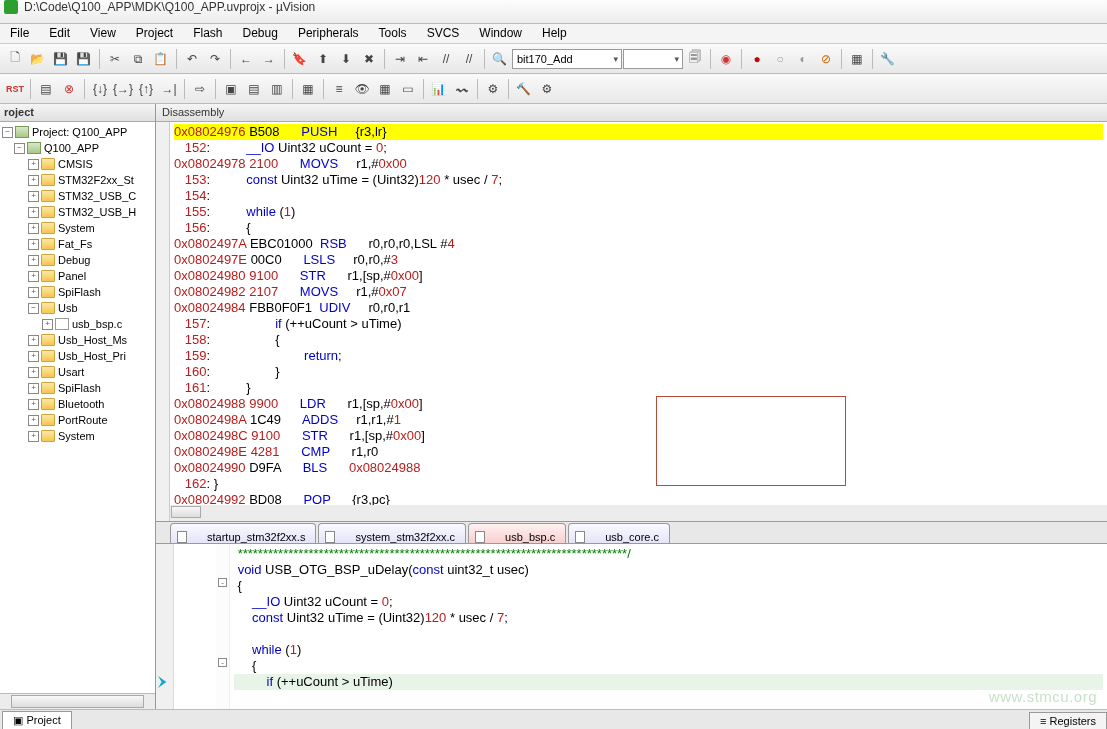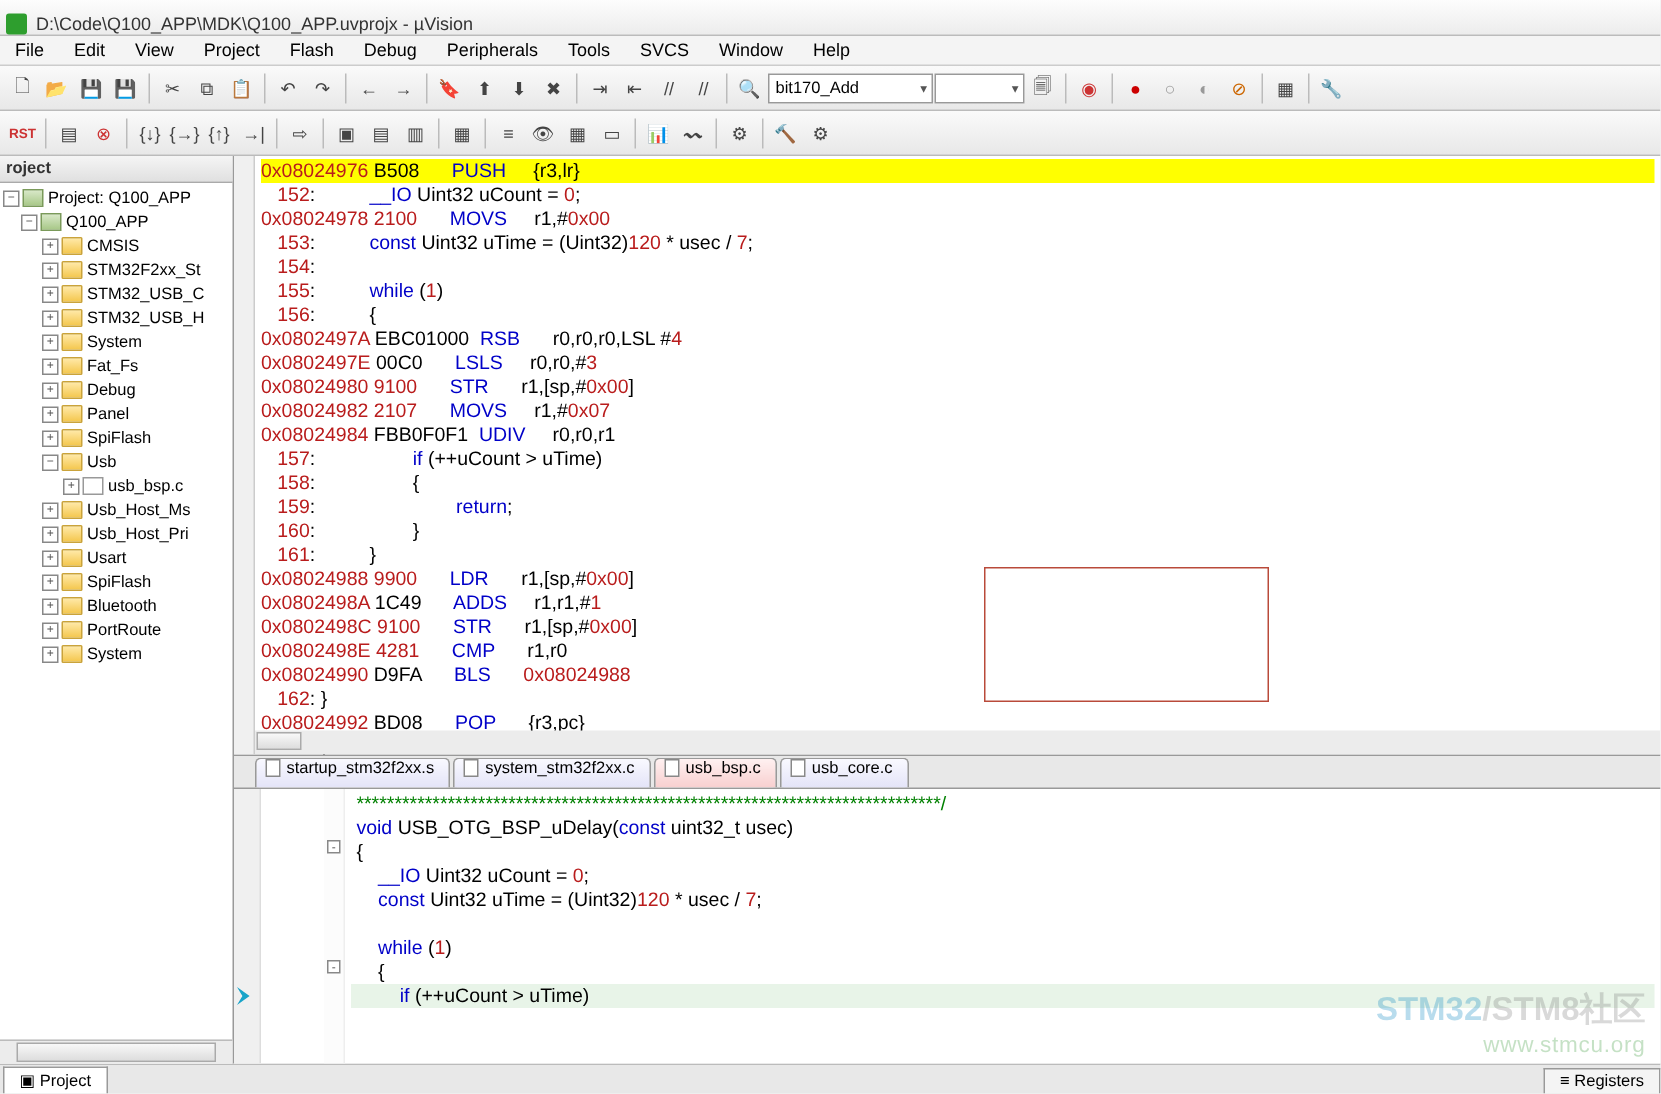--- a/index.html
+++ b/index.html
@@ -1,17 +1,17 @@
 <!DOCTYPE html>
 <html><head>
 <meta charset="utf-8">
 <style>
 * { margin: 0; padding: 0; box-sizing: border-box; font-family: "Segoe UI", Tahoma, sans-serif; }
 html, body { width: 1107px; height: 729px; overflow: hidden; background: #f0f0f0; }
-.titlebar { height: 24px; background: linear-gradient(#fdfdfd,#ececec); border-bottom: 1px solid #bbb; font-size: 12px; display:flex; align-items:flex-end; padding-left:4px; color:#333; }
+.titlebar { height: 24px; background: linear-gradient(#fdfdfd,#ececec); border-bottom: 1px solid #bbb; font-size: 12px; display:flex; align-items:flex-start; padding-left:4px; color:#333; }
 .titlebar .icon { width:14px;height:14px; background:#2e9e2e; margin-right:6px; border-radius:2px; }
 .menubar { height: 20px; background:#f4f4f4; border-bottom:1px solid #ccc; display:flex; font-size:12px; }
 .menubar div { padding:2px 10px; cursor:default; }
 .toolbar { height:30px; background:linear-gradient(#fafafa,#e8e8e8); border-bottom:1px solid #bbb; display:flex; align-items:center; padding:0 4px; gap:1px;}
 .toolbar2 { height:30px; background:linear-gradient(#fafafa,#e8e8e8); border-bottom:1px solid #bbb; display:flex; align-items:center; padding:0 4px; gap:1px;}
 .tbtn { width:22px;height:22px; display:flex;align-items:center;justify-content:center; border:1px solid transparent; font-size:12px; color:#444;}
 .tsep { width:1px; height:20px; background:#bbb; margin:0 3px;}
 .tcombo { height:20px; border:1px solid #999; background:#fff; font-size:11px; padding:0 18px 0 4px; min-width:110px; display:flex;align-items:center; position:relative;}
 .tcombo::after { content:"▾"; position:absolute; right:3px; color:#555; font-size:9px;}
 
@@ -46,21 +46,21 @@
 .disasm-lines { margin-left:14px; padding:2px 4px; line-height:16px; white-space:pre; color:#000;}
 .dl-hl { background:#ffff00; }
 .kw { color:#0000c8;}
 .num { color:#b91c1c;}
 .redbox { position:absolute; border:1px solid #b94a3a; pointer-events:none;}
 .disasm-scroll { position:absolute; left:14px; right:0; bottom:0; height:16px; background:#ececec;}
 .disasm-scroll .th { width:30px; height:12px; background:linear-gradient(#f8f8f8,#ddd); border:1px solid #aaa; margin:1px;}
 
 
 .editor-tabs { height:22px; background:#e8e8e8; border-bottom:1px solid #999; display:flex; align-items:flex-end; padding-left:14px; font-size:11px; gap:2px;}
-.etab { display:flex; align-items:flex-start; height:20px; padding:0 10px 0 6px; border:1px solid #999; border-bottom:none; border-radius:4px 4px 0 0; background:linear-gradient(#fcfcfc,#e4e4e4); gap:4px;}
+.etab { display:flex; align-items:flex-end; height:20px; padding:0 10px 0 6px; border:1px solid #999; border-bottom:none; border-radius:4px 4px 0 0; background:linear-gradient(#fcfcfc,#e4e4e4); gap:20px;}
 .etab.active { background:linear-gradient(#fff1f1,#f8cfcf);}
 .etab.plain { background:linear-gradient(#f9f9ff,#e4e4f8);}
 .etab .fic { width:10px;height:12px; background:#fff; border:1px solid #888;}
 
 
 .src { flex:1; background:#fff; font-family:"Courier New",monospace; font-size:13px; position:relative; overflow:hidden;}
 .src .margin { position:absolute; left:0; top:0; bottom:0; width:18px; background:#f0f0f0; border-right:1px solid #ddd;}
 .src .lnums { position:absolute; left:18px; top:0; bottom:0; width:42px; background:#f8f8f8; border-right:1px solid #ddd; text-align:right; padding:2px 4px 0 0; color:#808080; line-height:16px; font-size:12px;}
 .src .fold { position:absolute; left:60px; top:0; bottom:0; width:14px; background:#fcfcfc; border-right:1px solid #eee;}
 .src .code { margin-left:74px; padding:2px 4px; line-height:16px; white-space:pre;}
@@ -281,20 +281,21 @@
         </div>
     </div>
     <div class="left-scroll">
         <div style="width:10px"></div>
         <div class="th"></div>
         <div style="width:10px"></div>
       </div>
   </div>
 
   <div class="right">
+    <div class="panel-title2">Disassembly</div>
     <div class="disasm">
       <div class="gutter"></div>
       <div class="disasm-lines" id="disasm-lines"><div class="dl-hl"><span class="num">0x08024976</span> B508      <span class="kw">PUSH</span>     {r3,lr}</div><div>   <span class="num">152</span>:          <span class="kw">__IO</span> Uint32 uCount = <span class="num">0</span>; </div><div><span class="num">0x08024978</span> <span class="num">2100</span>      <span class="kw">MOVS</span>     r1,#<span class="num">0x00</span></div><div>   <span class="num">153</span>:          <span class="kw">const</span> Uint32 uTime = (Uint32)<span class="num">120</span> * usec / <span class="num">7</span>; </div><div>   <span class="num">154</span>:  </div><div>   <span class="num">155</span>:          <span class="kw">while</span> (<span class="num">1</span>) </div><div>   <span class="num">156</span>:          { </div><div><span class="num">0x0802497A</span> EBC01000  <span class="kw">RSB</span>      r0,r0,r0,LSL #<span class="num">4</span></div><div><span class="num">0x0802497E</span> 00C0      <span class="kw">LSLS</span>     r0,r0,#<span class="num">3</span></div><div><span class="num">0x08024980</span> <span class="num">9100</span>      <span class="kw">STR</span>      r1,[sp,#<span class="num">0x00</span>]</div><div><span class="num">0x08024982</span> <span class="num">2107</span>      <span class="kw">MOVS</span>     r1,#<span class="num">0x07</span></div><div><span class="num">0x08024984</span> FBB0F0F1  <span class="kw">UDIV</span>     r0,r0,r1</div><div>   <span class="num">157</span>:                  <span class="kw">if</span> (++uCount &gt; uTime) </div><div>   <span class="num">158</span>:                  { </div><div>   <span class="num">159</span>:                          <span class="kw">return</span>; </div><div>   <span class="num">160</span>:                  } </div><div>   <span class="num">161</span>:          } </div><div><span class="num">0x08024988</span> <span class="num">9900</span>      <span class="kw">LDR</span>      r1,[sp,#<span class="num">0x00</span>]</div><div><span class="num">0x0802498A</span> 1C49      <span class="kw">ADDS</span>     r1,r1,#<span class="num">1</span></div><div><span class="num">0x0802498C</span> <span class="num">9100</span>      <span class="kw">STR</span>      r1,[sp,#<span class="num">0x00</span>]</div><div><span class="num">0x0802498E</span> <span class="num">4281</span>      <span class="kw">CMP</span>      r1,r0</div><div><span class="num">0x08024990</span> D9FA      <span class="kw">BLS</span>      <span class="num">0x08024988</span></div><div>   <span class="num">162</span>: } </div><div><span class="num">0x08024992</span> BD08      <span class="kw">POP</span>      {r3,pc}</div><div>   <span class="num">330</span>: { </div></div>
       <div class="redbox" style="left:500px; top:274px; width:190px; height:90px;"></div>
       <div class="disasm-scroll">
           <div class="th"></div>
         </div>
     </div>
 
     <div class="editor-tabs">
@@ -319,21 +320,20 @@
     <div class="src">
       <div class="margin">
           <div class="arrow-cur" style="top: 132px;"></div>
         </div>
       <div class="fold" id="src-fold">
           <div class="fold-box" style="top: 34px;">-</div>
           <div class="fold-box" style="top: 114px;">-</div>
         </div>
       <div class="code" id="src-code"><div> <span style="color:#008000">*****************************************************************************/</span></div><div> <span class="kw">void</span> USB_OTG_BSP_uDelay(<span class="kw">const</span> uint32_t usec)</div><div> {</div><div>     <span class="kw">__IO</span> Uint32 uCount = <span class="num">0</span>;</div><div>     <span class="kw">const</span> Uint32 uTime = (Uint32)<span class="num">120</span> * usec / <span class="num">7</span>;</div><div> </div><div>     <span class="kw">while</span> (<span class="num">1</span>)</div><div>     {</div><div class="cl-hl">         <span class="kw">if</span> (++uCount &gt; uTime)</div></div>
       <div class="watermark">
-        <div class="l1"><span>STM32</span><span class="g">/STM8</span><span class="g">社区</span></div>
         <div class="l2">www.stmcu.org</div>
       </div>
     </div>
   </div>
 </div>
 
 <div class="statusbar-tabs">
   <div class="tab active">▣ <span>Project</span></div>
   <div class="tab">≡ <span>Registers</span></div>
 </div>

